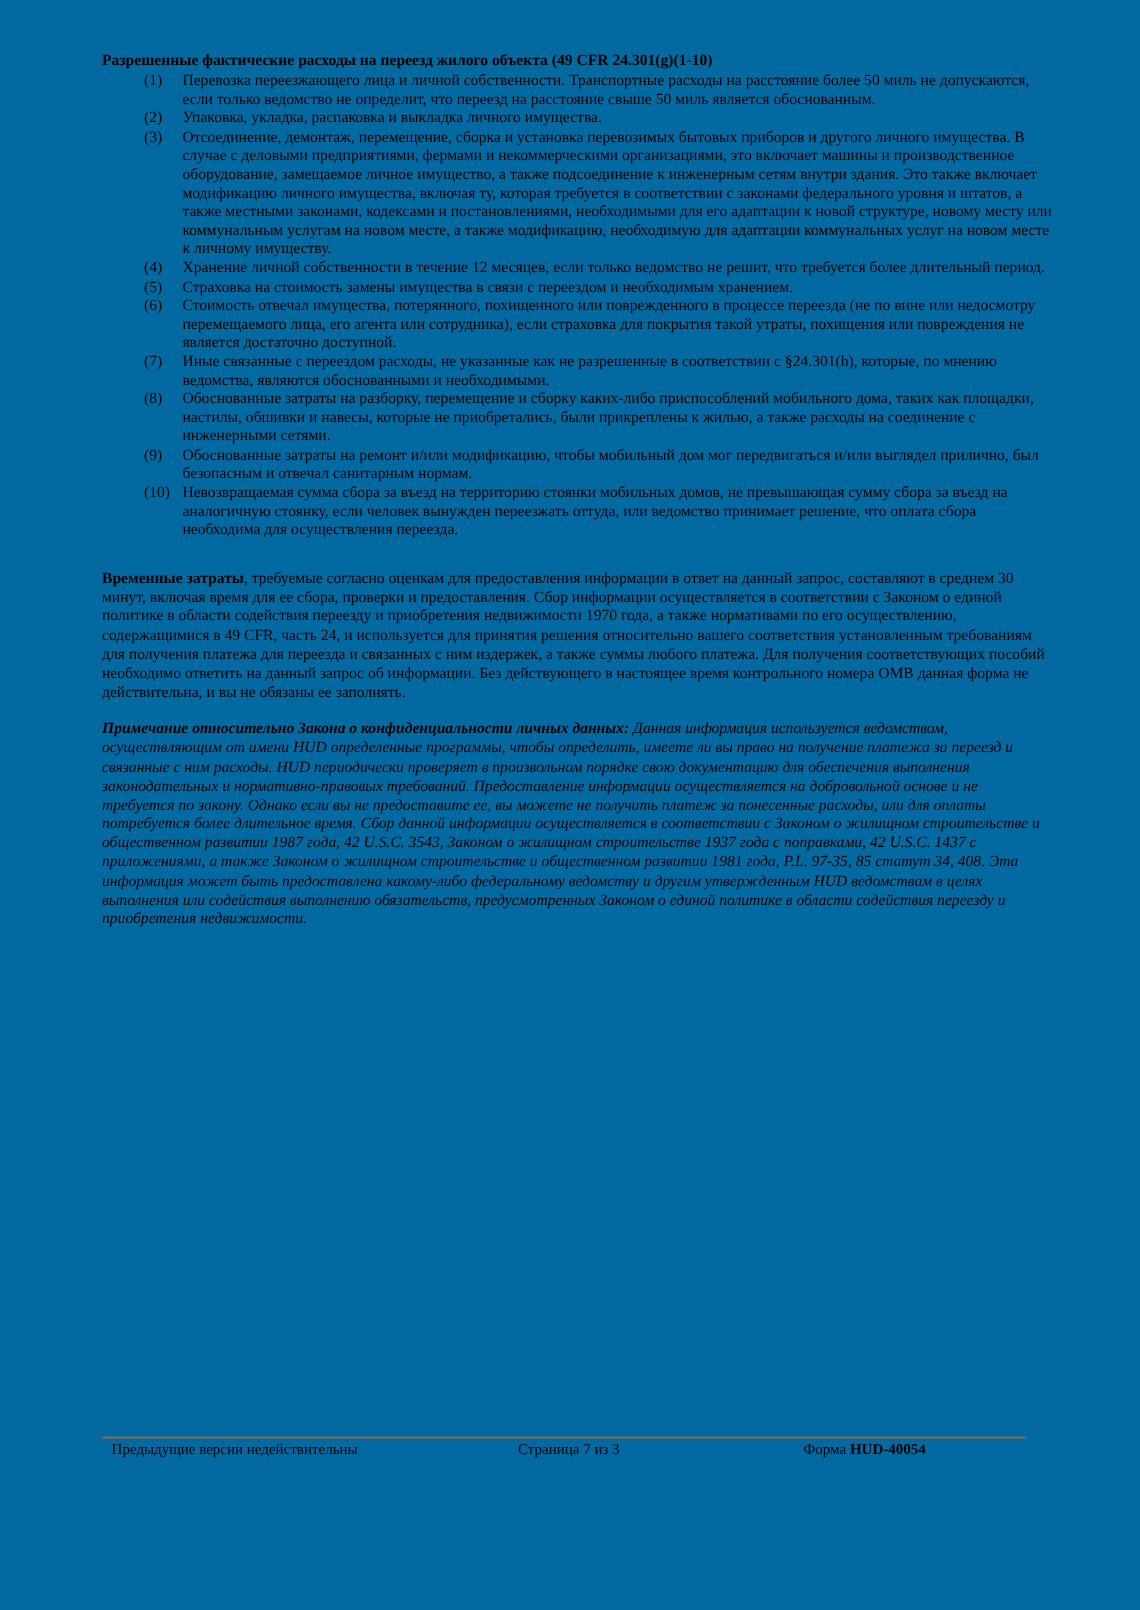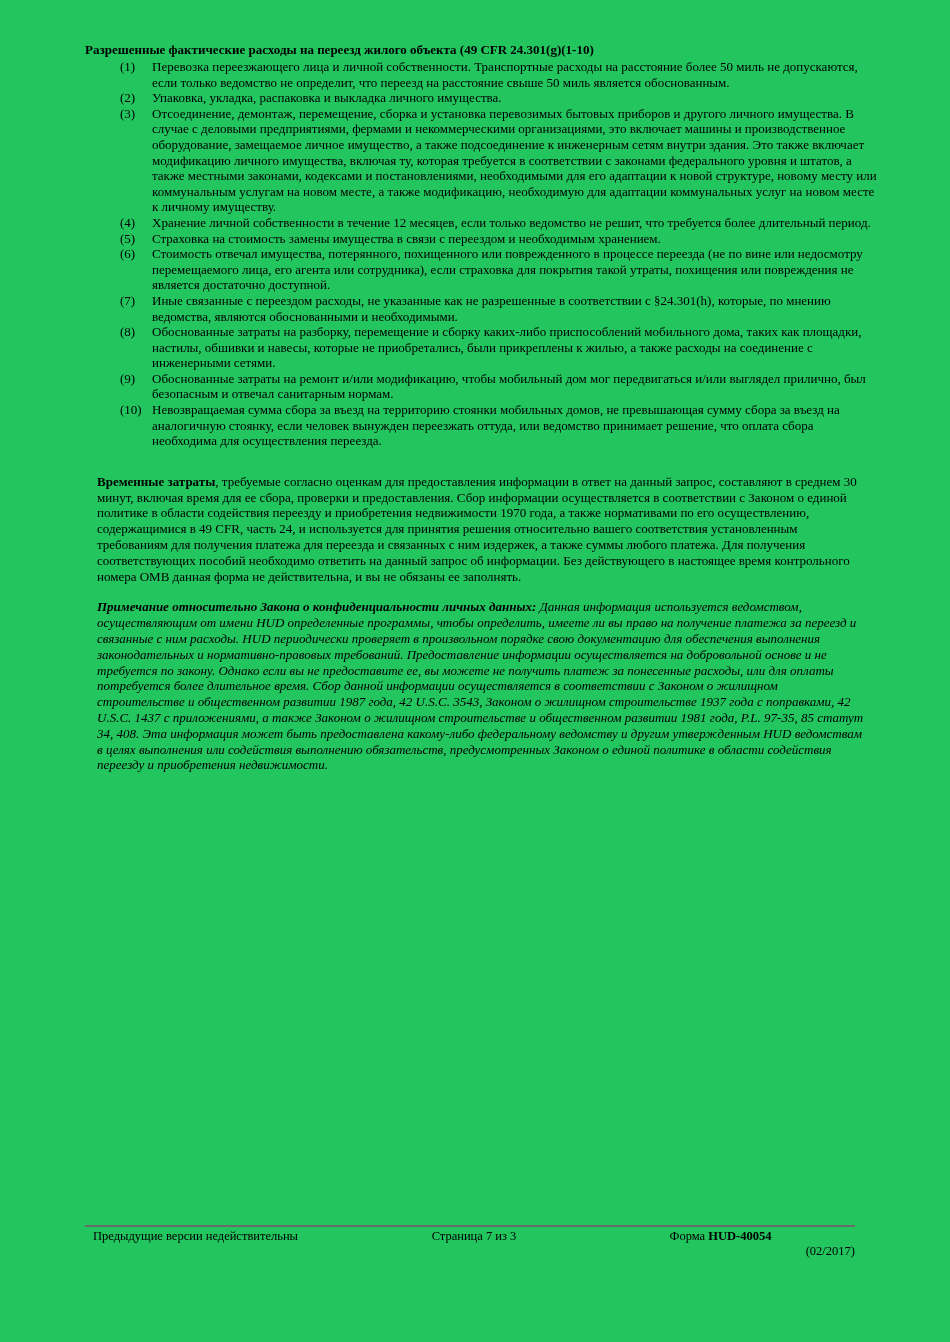--- a/index.html
+++ b/index.html
@@ -1,21 +1,21 @@
 <!DOCTYPE html>
 <html><head>
 <meta charset="utf-8">
 <style>
   * { box-sizing: border-box; }
   html, body { margin: 0; padding: 0; background: #ffffff; }
   .page {
     position: relative;
     width: 950px;
     height: 1342px;
-    background: #22c55e;
+    background: #0369a1;
     color: #000000;
     font-family: "Liberation Serif", "DejaVu Serif", serif;
     overflow: hidden;
   }
   .content {
     position: absolute;
     left: 85px;
     top: 42px;
     width: 792px;
   }
@@ -30,31 +30,31 @@
     display: flex;
     font-size: 13px;
     line-height: 15.6px;
   }
   .num {
     flex: 0 0 32px;
     margin-left: 35px;
   }
   .itxt { flex: 1; }
   .para {
-    margin: 12px;
+    margin: 0;
     font-size: 13px;
     line-height: 15.8px;
   }
   .para-time { margin-top: 25px; }
   .para-privacy { margin-top: 15px; font-style: italic; }
   .lead { font-weight: bold; }
   .footer {
     position: absolute;
     left: 85px;
-    top: 1225px;
+    top: 1197px;
     width: 770px;
     border-top: 2px solid #6b6b6b;
     padding-top: 2px;
     font-size: 12.5px;
     line-height: 15px;
   }
   .footer-row { display: flex; align-items: baseline; }
   .f-left  { flex: 1.2; text-align: left; padding-left: 8px; }
   .f-center{ flex: 1;   text-align: center; }
   .f-right { flex: 1.2; text-align: center; }
@@ -116,15 +116,14 @@
     <p class="para para-privacy"><span class="lead">Примечание относительно Закона о конфиденциальности личных данных:</span><span> Данная информация используется ведомством, осуществляющим от имени HUD определенные программы, чтобы определить, имеете ли вы право на получение платежа за переезд и связанные с ним расходы.  HUD периодически проверяет в произвольном порядке свою документацию для обеспечения выполнения законодательных и нормативно-правовых требований. Предоставление информации осуществляется на добровольной основе и не требуется по закону. Однако если вы не предоставите ее, вы можете не получить платеж за понесенные расходы, или для оплаты потребуется более длительное время. Сбор данной информации осуществляется в соответствии с Законом о жилищном строительстве и общественном развитии 1987 года, 42 U.S.C. 3543, Законом о жилищном строительстве 1937 года с поправками, 42 U.S.C. 1437  с приложениями, а также Законом о жилищном строительстве и общественном развитии 1981 года, P.L. 97-35, 85 статут 34, 408. Эта информация  может быть предоставлена какому-либо федеральному ведомству и другим утвержденным HUD ведомствам в целях выполнения или содействия выполнению обязательств, предусмотренных Законом о единой политике в области содействия переезду и приобретения недвижимости.</span></p>
 
   </div>
 
   <div class="footer">
     <div class="footer-row">
       <span class="f-left">Предыдущие версии недействительны</span>
       <span class="f-center">Страница 7 из 3</span>
       <span class="f-right"><span>Форма </span><b>HUD-40054</b></span>
     </div>
-    <div class="footer-sub">(02/2017)</div>
   </div>
 </div>
 
 </body></html>

